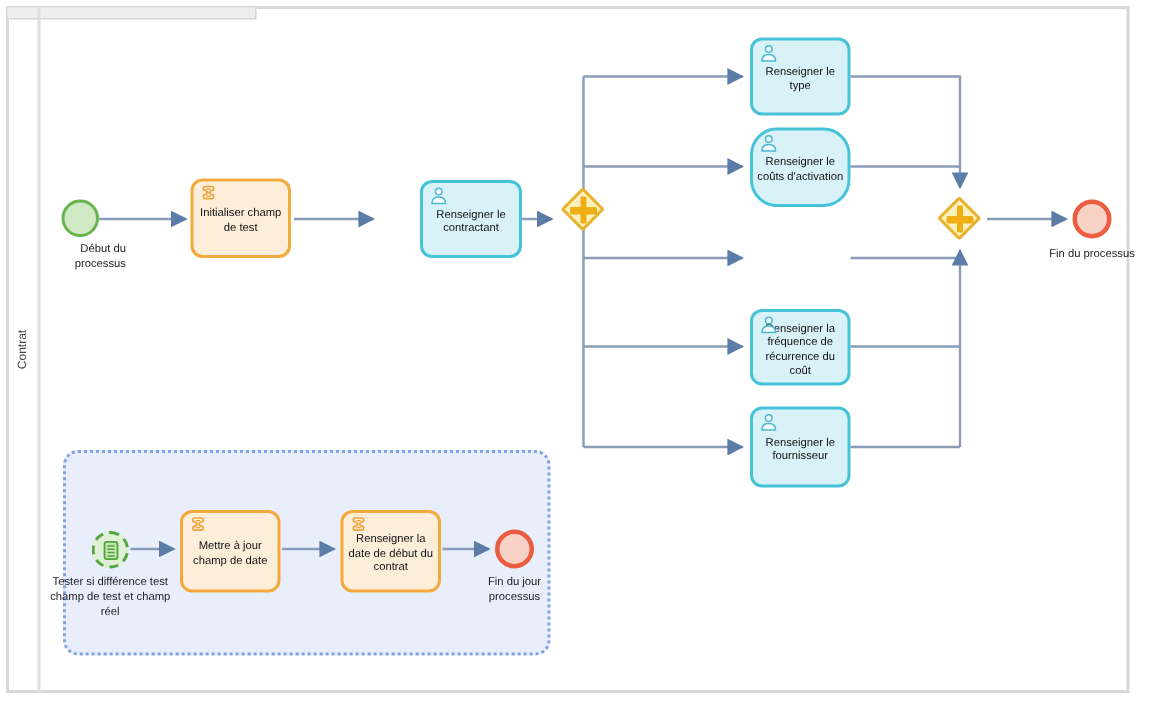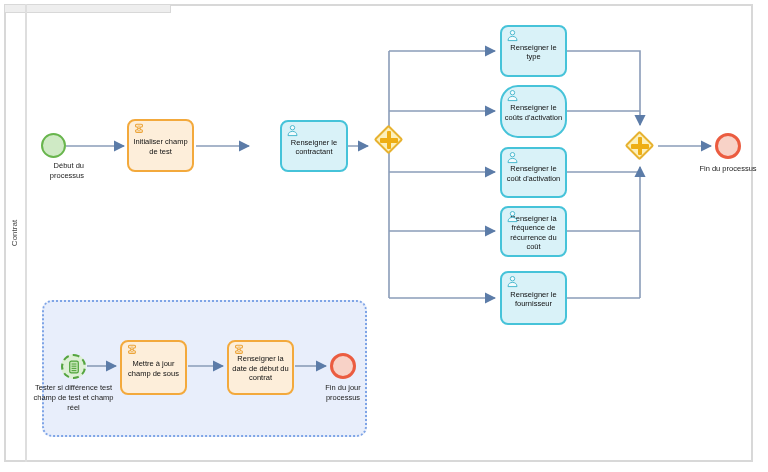--- a/index.html
+++ b/index.html
@@ -130,29 +130,20 @@
   <div class="task task-cyan" style="left:500px;top:85px;width:67px;height:53px;border-radius:18px;">
     <span class="task-icon">
       <svg width="13" height="13" viewBox="0 0 13 13">
         <circle cx="6.5" cy="3.7" r="2.2" fill="#f2fbfd" stroke="#4cb9cf" stroke-width="1"></circle>
         <path d="M2 11.6 C2 8.7 4.1 7.4 6.5 7.4 C8.9 7.4 11 8.7 11 11.6 Z" fill="#f2fbfd" stroke="#4cb9cf" stroke-width="1"></path>
       </svg>
     </span>
     <span>Renseigner le coûts d'activation</span>
   </div>
 
-  <div class="task task-cyan" style="left:500px;top:147px;width:67px;height:51px;">
-    <span class="task-icon">
-      <svg width="13" height="13" viewBox="0 0 13 13">
-        <circle cx="6.5" cy="3.7" r="2.2" fill="#f2fbfd" stroke="#4cb9cf" stroke-width="1"></circle>
-        <path d="M2 11.6 C2 8.7 4.1 7.4 6.5 7.4 C8.9 7.4 11 8.7 11 11.6 Z" fill="#f2fbfd" stroke="#4cb9cf" stroke-width="1"></path>
-      </svg>
-    </span>
-    <span>Renseigner le coût d'activation</span>
-  </div>
 
   <div class="task task-cyan" style="left:500px;top:206px;width:67px;height:51px;">
     <span class="task-icon">
       <svg width="13" height="13" viewBox="0 0 13 13">
         <circle cx="6.5" cy="3.7" r="2.2" fill="#f2fbfd" stroke="#4cb9cf" stroke-width="1"></circle>
         <path d="M2 11.6 C2 8.7 4.1 7.4 6.5 7.4 C8.9 7.4 11 8.7 11 11.6 Z" fill="#f2fbfd" stroke="#4cb9cf" stroke-width="1"></path>
       </svg>
     </span>
     <span>Renseigner la fréquence de récurrence du coût</span>
   </div>
@@ -186,21 +177,21 @@
   </div>
   <div class="elabel" style="left:33px;top:383px;width:81px;">Tester si différence test champ de test et champ réel</div>
 
   <div class="task task-orange" style="left:120px;top:340px;width:67px;height:55px;">
     <span class="task-icon">
       <svg width="12" height="12" viewBox="0 0 12 12">
         <path d="M3.8 1.3 C2.1 1.3 2.1 4 3.8 4 C5.5 4 5.5 6.7 3.8 6.7 C2.1 6.7 2.1 9.4 3.8 9.4 L8.2 9.4 C9.9 9.4 9.9 6.7 8.2 6.7 C6.5 6.7 6.5 4 8.2 4 C9.9 4 9.9 1.3 8.2 1.3 Z" fill="none" stroke="#eca439" stroke-width="1.1"></path>
         <path d="M4.6 3.1 H7.4 M4.6 5.4 H7.4 M4.6 7.7 H7.4" stroke="#eca439" stroke-width="0.8"></path>
       </svg>
     </span>
-    <span>Mettre à jour champ de sous</span>
+    <span>Mettre à jour champ de date</span>
   </div>
 
   <div class="task task-orange" style="left:227px;top:340px;width:67px;height:55px;">
     <span class="task-icon">
       <svg width="12" height="12" viewBox="0 0 12 12">
         <path d="M3.8 1.3 C2.1 1.3 2.1 4 3.8 4 C5.5 4 5.5 6.7 3.8 6.7 C2.1 6.7 2.1 9.4 3.8 9.4 L8.2 9.4 C9.9 9.4 9.9 6.7 8.2 6.7 C6.5 6.7 6.5 4 8.2 4 C9.9 4 9.9 1.3 8.2 1.3 Z" fill="none" stroke="#eca439" stroke-width="1.1"></path>
         <path d="M4.6 3.1 H7.4 M4.6 5.4 H7.4 M4.6 7.7 H7.4" stroke="#eca439" stroke-width="0.8"></path>
       </svg>
     </span>
     <span>Renseigner la date de début du contrat</span>

